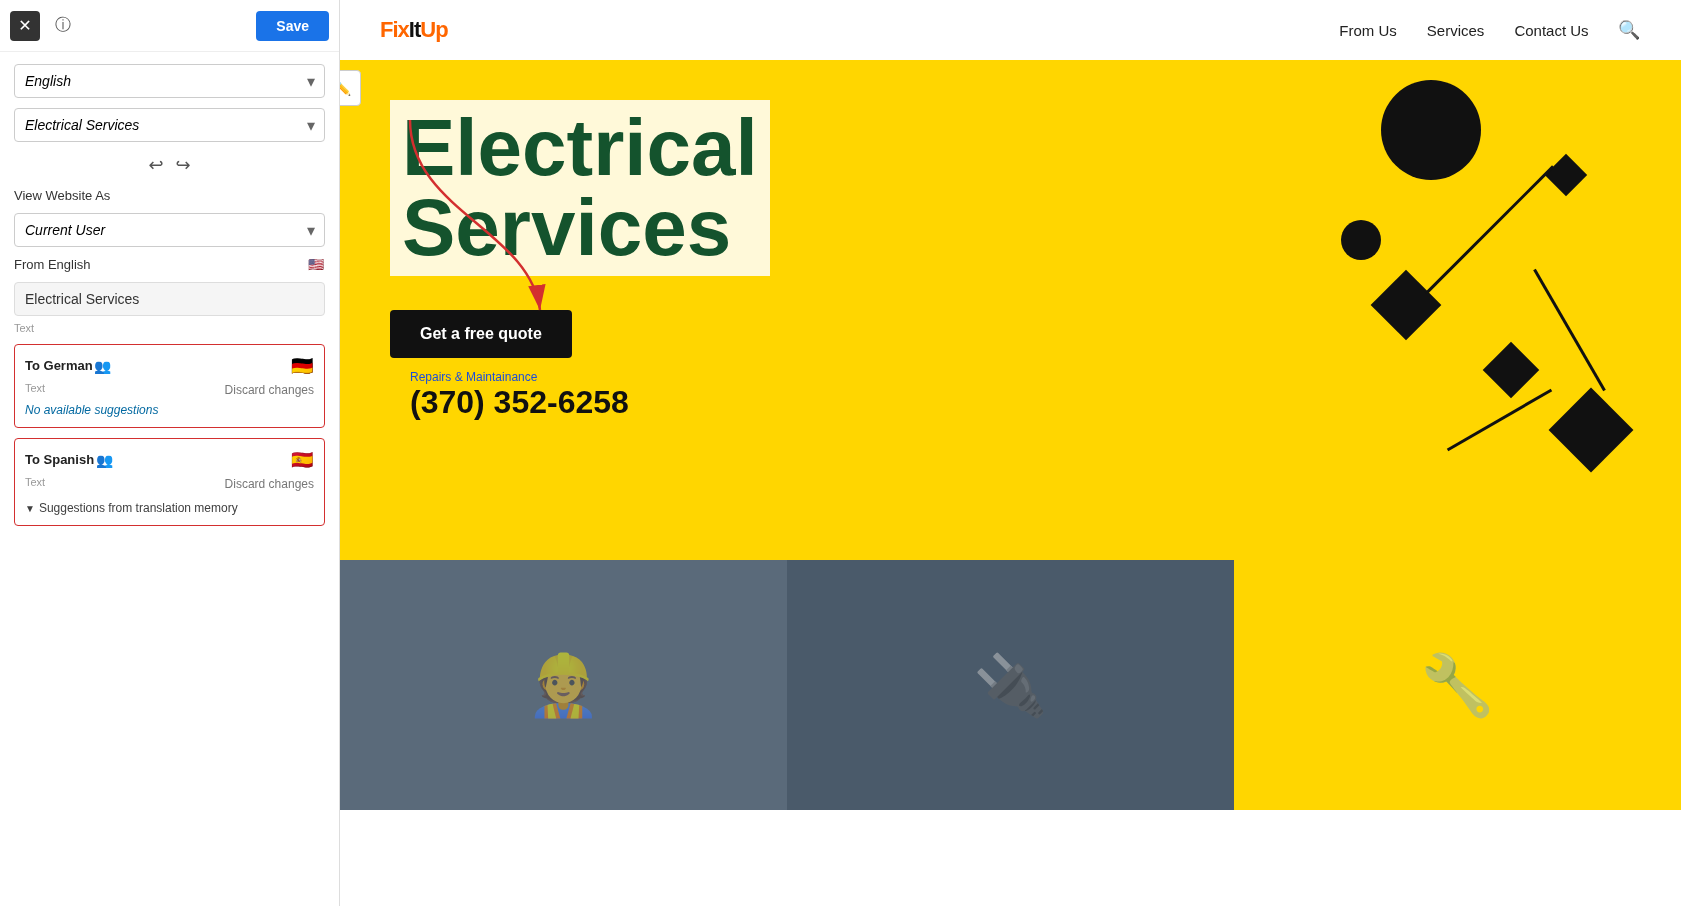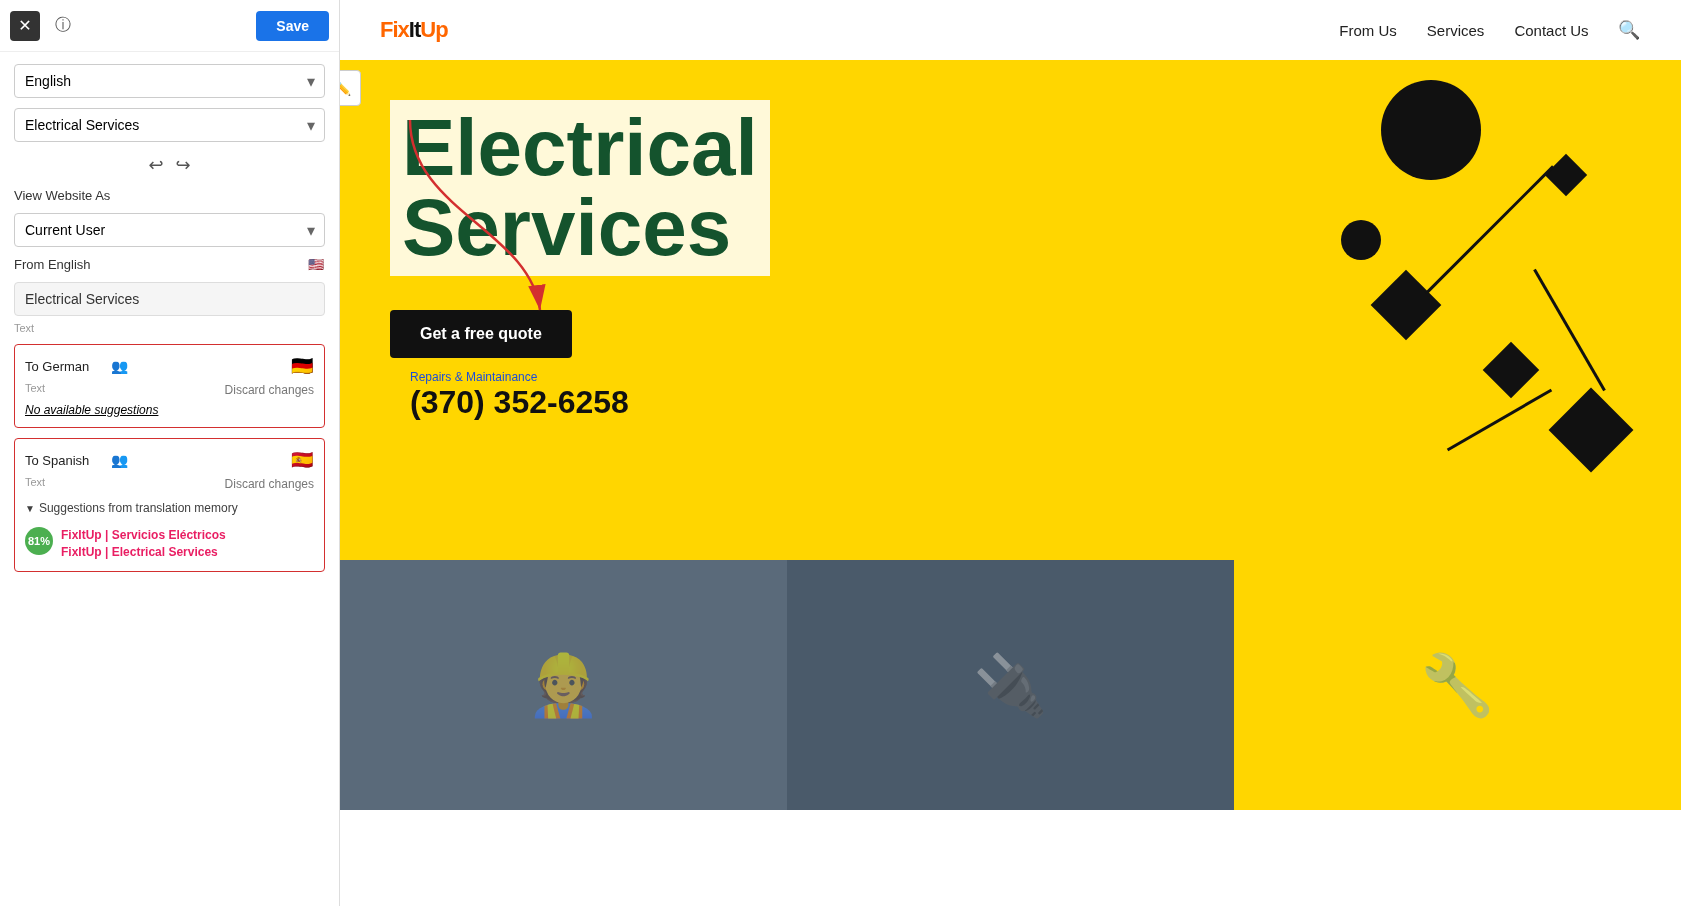--- a/index.html
+++ b/index.html
@@ -93,20 +93,21 @@
     }
     .select-wrapper select {
       width: 100%;
       padding: 8px 30px 8px 10px;
       border: 1px solid #ccc;
       border-radius: 4px;
       font-size: 14px;
       appearance: none;
       background: #fff;
       cursor: pointer;
+      font-style: italic;
     }
     .select-wrapper::after {
       content: '▾';
       position: absolute;
       right: 10px;
       top: 50%;
       transform: translateY(-50%);
       pointer-events: none;
       color: #666;
     }
@@ -164,24 +165,24 @@
       gap: 6px;
     }
 
     .target-header {
       display: flex;
       align-items: center;
       justify-content: space-between;
     }
     .target-lang-label {
       display: flex;
-      align-items: center;
-      gap: 22px;
+      align-items: flex-start;
+      gap: 2px;
       font-size: 13px;
-      font-weight: 400;
+      font-weight: 700;
       color: #222;
     }
     .flag {
       font-size: 18px;
     }
     .people-icon {
       font-size: 14px;
       color: #555;
     }
 
@@ -204,23 +205,22 @@
     }
     .discard-link {
       font-size: 12px;
       color: #777;
       cursor: pointer;
       text-align: right;
     }
 
     .suggestions-label {
       font-size: 12px;
-      color: #000000;
+      color: #0369a1;
       font-style: italic;
-      text-decoration: underline;
     }
 
     .suggestions-from-memory {
       font-size: 12px;
       color: #404040;
       display: flex;
       align-items: center;
       gap: 4px;
       margin-top: 4px;
     }
@@ -488,30 +488,20 @@
         </div>
         <span class="flag">🇪🇸</span>
       </div>
       <div class="translation-footer">
         <span class="field-type-label">Text</span>
         <span class="discard-link">Discard changes</span>
       </div>
 
       <div class="suggestions-from-memory">Suggestions from translation memory</div>
 
-      <div class="suggestion-item">
-        <div class="suggestion-score">81%</div>
-        <div class="suggestion-text">
-          <span style="color:#e91e63; font-weight:700;">FixItUp</span>
-          <span> | Servicios Eléctricos</span>
-          <br>
-          <span style="color:#e91e63; font-weight:700;">FixItUp</span>
-          <span> | Electrical Services</span>
-        </div>
-      </div>
     </div>
 
   </div>
 </div>
 
 <div id="right-preview">
 
   <div id="website-header">
     <div class="site-logo">
       <span style="color:#ff6600;">Fix</span><span style="color:#111;">It</span><span style="color:#ff6600;">Up</span>

